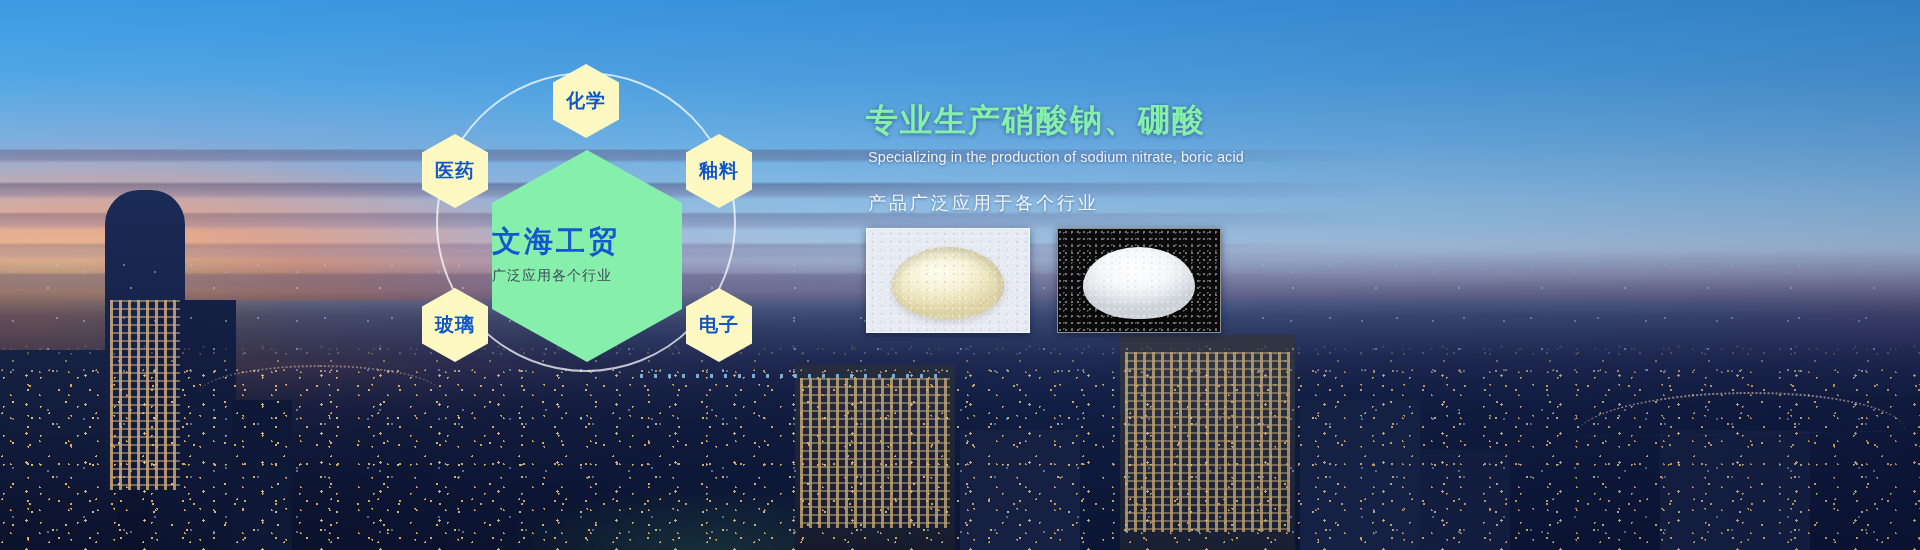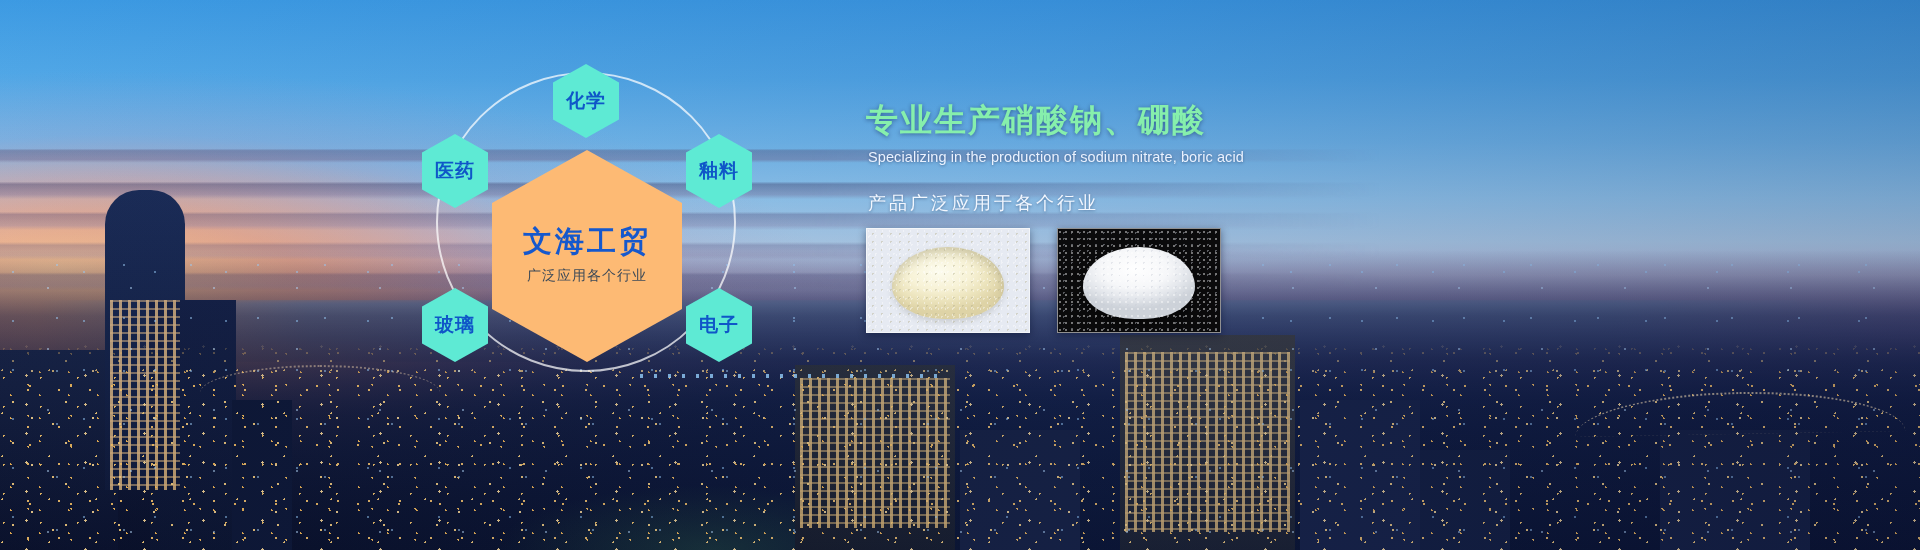--- a/index.html
+++ b/index.html
@@ -177,36 +177,36 @@
   .ring{
     position:absolute;left:36px;top:42px;width:300px;height:300px;
     border:2px solid rgba(255,255,255,0.72);border-radius:50%;
     box-sizing:border-box;
   }
 
   .hex{
     position:absolute;
     -webkit-clip-path:polygon(50% 0%,100% 25%,100% 75%,50% 100%,0% 75%,0% 25%);
             clip-path:polygon(50% 0%,100% 25%,100% 75%,50% 100%,0% 75%,0% 25%);
-    background:#5eead4;
+    background:#fef9c3;
     display:flex;align-items:center;justify-content:center;
     color:#0f56c8;
     font-weight:bold;
     font-family:"DejaVu Sans","Liberation Sans",sans-serif;
     letter-spacing:1px;
     user-select:none;
   }
   .hex.small{width:66px;height:74px;font-size:19px;}
 
   .hex-center{
     position:absolute;left:92px;top:120px;width:190px;height:212px;
     -webkit-clip-path:polygon(50% 0%,100% 25%,100% 75%,50% 100%,0% 75%,0% 25%);
             clip-path:polygon(50% 0%,100% 25%,100% 75%,50% 100%,0% 75%,0% 25%);
-    background:#fdba74;
-    display:flex;flex-direction:column;align-items:center;justify-content:center;
+    background:#86efac;
+    display:flex;flex-direction:column;justify-content:center;
   }
   .hex-center .title{
     color:#1558cd;font-size:29px;font-weight:bold;letter-spacing:3px;
     font-family:"DejaVu Sans","Liberation Sans",sans-serif;line-height:1;
   }
   .hex-center .sub{
     margin-top:11px;color:#3d4a58;font-size:14px;letter-spacing:1px;
     font-family:"DejaVu Sans","Liberation Sans",sans-serif;
   }
 

